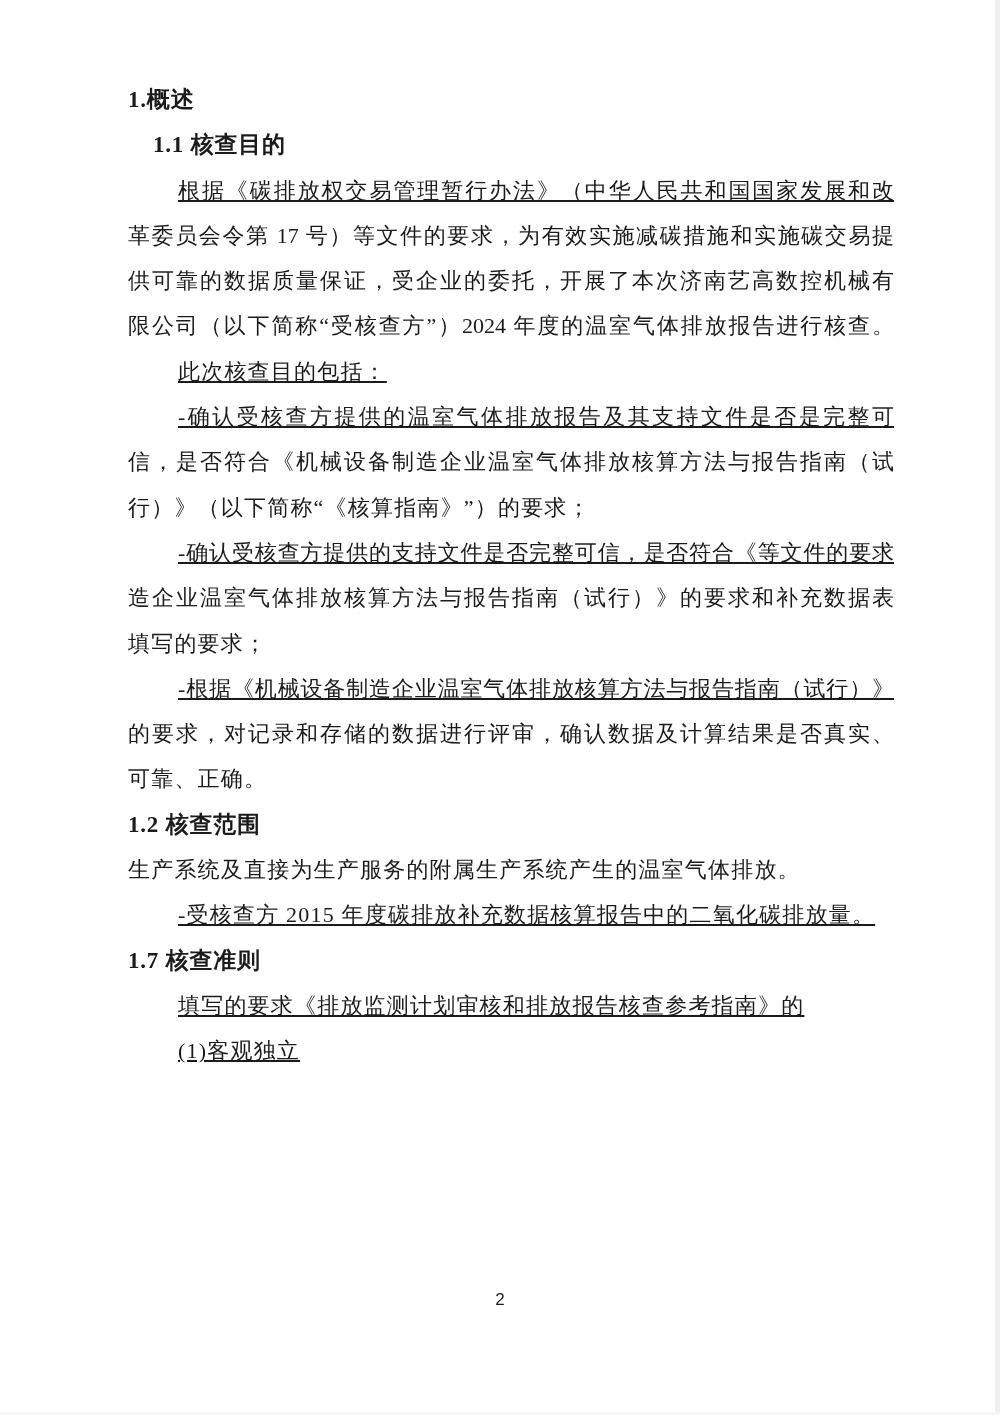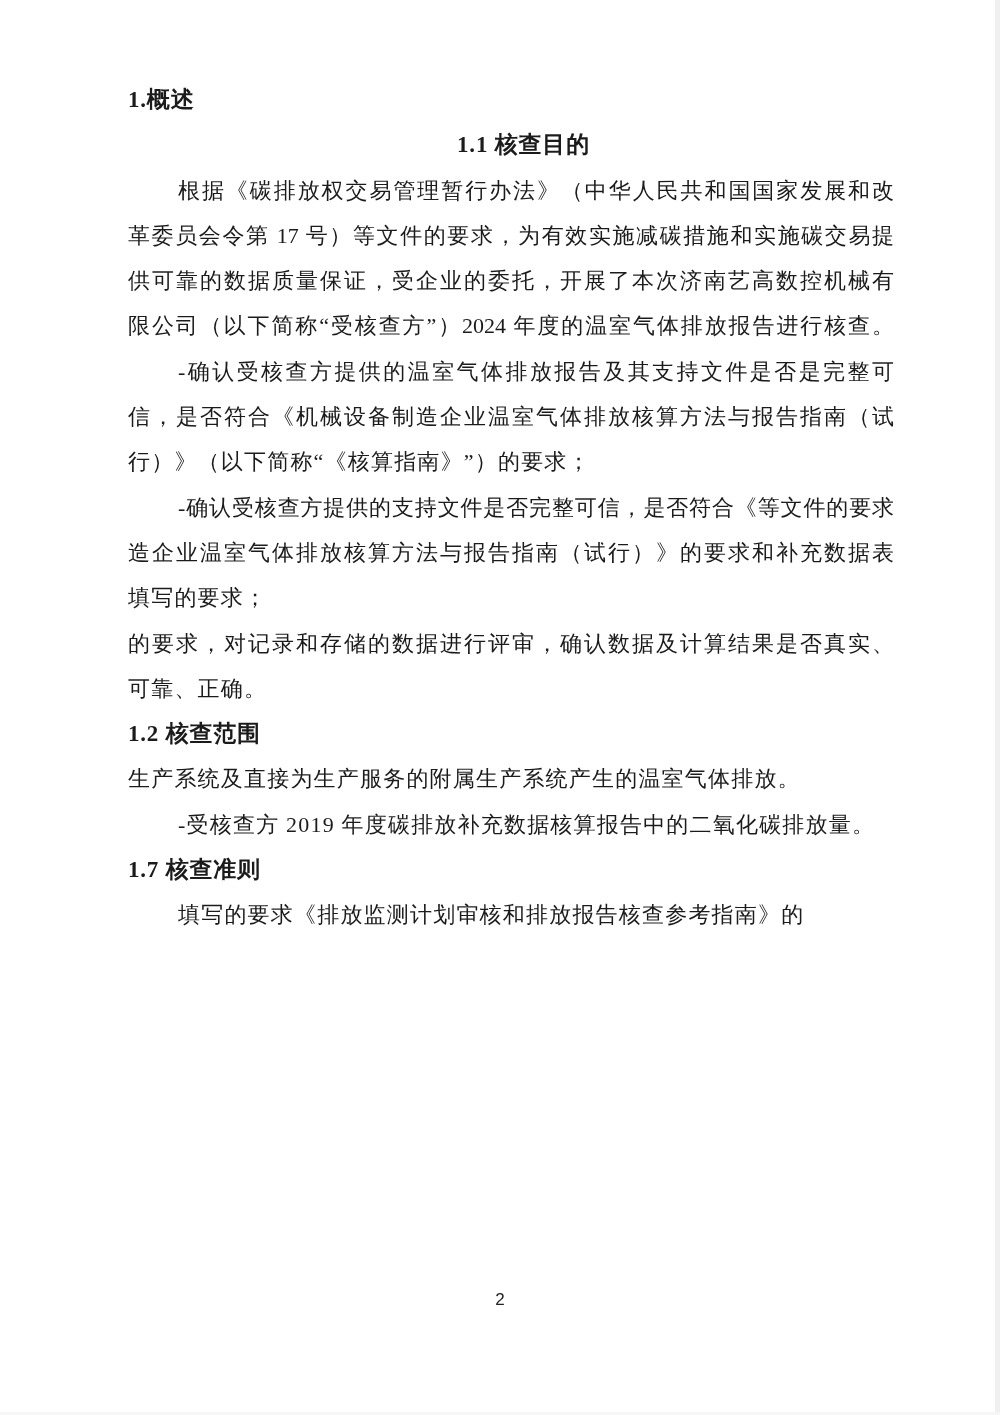--- a/index.html
+++ b/index.html
@@ -38,22 +38,22 @@
     letter-spacing: 0;
     white-space: normal;
     text-align: justify;
     text-align-last: justify;
   }
   .h1, .h2 {
     font-weight: bold;
     font-size: 23px;
     letter-spacing: 0.8px;
   }
-  .ind1 { padding-left: 25px; text-align: center; }
-  .ind2 { padding-left: 50px; }
+  .ind1 { padding-left: 25px; }
+  .ind2 { padding-left: 50px; text-decoration: underline; }
   .page-num {
     position: absolute;
     left: 0; right: 0;
     top: 1290px;
     text-align: center;
     font-size: 17px;
     color: #222;
     font-family: "Liberation Sans", sans-serif;
   }
 </style>
@@ -67,38 +67,41 @@
 
   <h1 class="line h1">1.概述</h1>
 
   <h2 class="line h2 ind1">1.1 核查目的</h2>
 
   <p class="line ind2 fill">根据《碳排放权交易管理暂行办法》（中华人民共和国国家发展和改</p>
   <p class="line fill">革委员会令第 17 号）等文件的要求，为有效实施减碳措施和实施碳交易提</p>
   <p class="line fill">供可靠的数据质量保证，受企业的委托，开展了本次济南艺高数控机械有</p>
   <p class="line fill">限公司（以下简称“受核查方”）2024 年度的温室气体排放报告进行核查。</p>
 
+  <p class="line ind2">此次核查目的包括：</p>
 
   <p class="line ind2 fill">-确认受核查方提供的温室气体排放报告及其支持文件是否是完整可</p>
   <p class="line fill">信，是否符合《机械设备制造企业温室气体排放核算方法与报告指南（试</p>
   <p class="line">行）》（以下简称“《核算指南》”）的要求；</p>
 
   <p class="line ind2 fill">-确认受核查方提供的支持文件是否完整可信，是否符合《等文件的要求</p>
   <p class="line fill">造企业温室气体排放核算方法与报告指南（试行）》的要求和补充数据表</p>
   <p class="line">填写的要求；</p>
 
+  <p class="line ind2 fill">-根据《机械设备制造企业温室气体排放核算方法与报告指南（试行）》</p>
   <p class="line fill">的要求，对记录和存储的数据进行评审，确认数据及计算结果是否真实、</p>
   <p class="line">可靠、正确。</p>
 
   <h2 class="line h2">1.2 核查范围</h2>
 
   <p class="line">生产系统及直接为生产服务的附属生产系统产生的温室气体排放。</p>
 
-  <p class="line ind2">-受核查方 2019 年度碳排放补充数据核算报告中的二氧化碳排放量。</p>
+  <p class="line ind2">-受核查方 2015 年度碳排放补充数据核算报告中的二氧化碳排放量。</p>
 
   <h2 class="line h2">1.7 核查准则</h2>
 
   <p class="line ind2">填写的要求《排放监测计划审核和排放报告核查参考指南》的</p>
 
+  <p class="line ind2">(1)客观独立</p>
 
 </main>
 
 <div class="page-num">2</div>
 
 </body></html>

